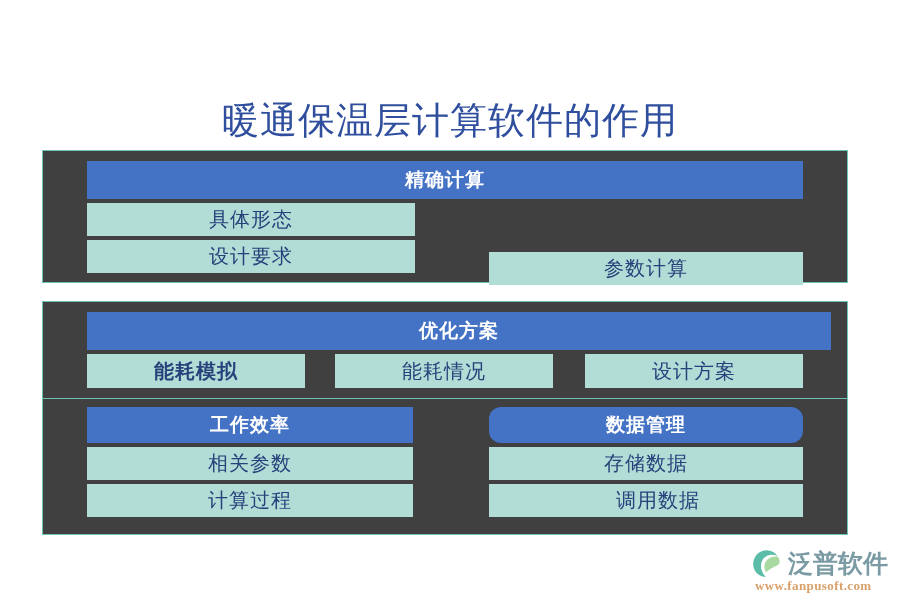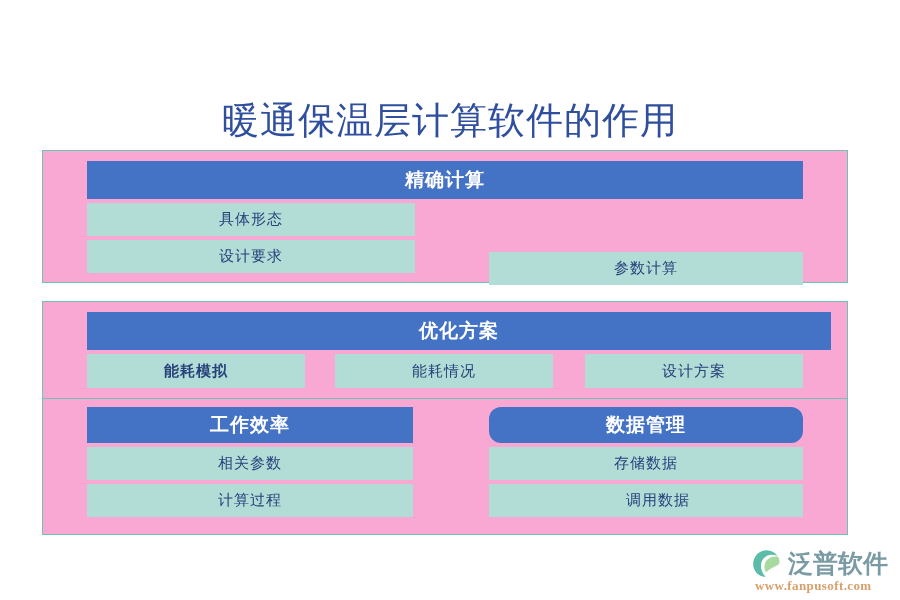--- a/index.html
+++ b/index.html
@@ -33,21 +33,21 @@
     color: #2f4f9e;
     font-family: "Liberation Serif", "DejaVu Serif", serif;
     white-space: nowrap;
   }
 
   
   .section {
     position: absolute;
     box-sizing: border-box;
     border: 1.5px solid #6ec3b2;
-    background: #f9a8d4;
+    background: #404040;
   }
   #section-1 { left: 42px; top: 150px;  width: 806px; height: 133px; }
   #section-2 { left: 42px; top: 301px;  width: 806px; height: 100px; }
   #section-3 { left: 42px; top: 398px;  width: 806px; height: 137px; }
 
   
   .bar {
     position: absolute;
     box-sizing: border-box;
     background: #4472c4;
@@ -61,21 +61,21 @@
     white-space: nowrap;
     font-family: "Liberation Serif", "DejaVu Serif", serif;
   }
 
   
   .cell {
     position: absolute;
     box-sizing: border-box;
     background: #b2ddd7;
     color: #27417a;
-    font-size: 15px;
+    font-size: 20px;
     letter-spacing: 1px;
     display: flex;
     align-items: center;
     justify-content: center;
     white-space: nowrap;
     font-family: "Liberation Serif", "DejaVu Serif", serif;
   }
 
   
   #s1-bar       { left: 44px;  top: 10px;  width: 716px; height: 38px; }

